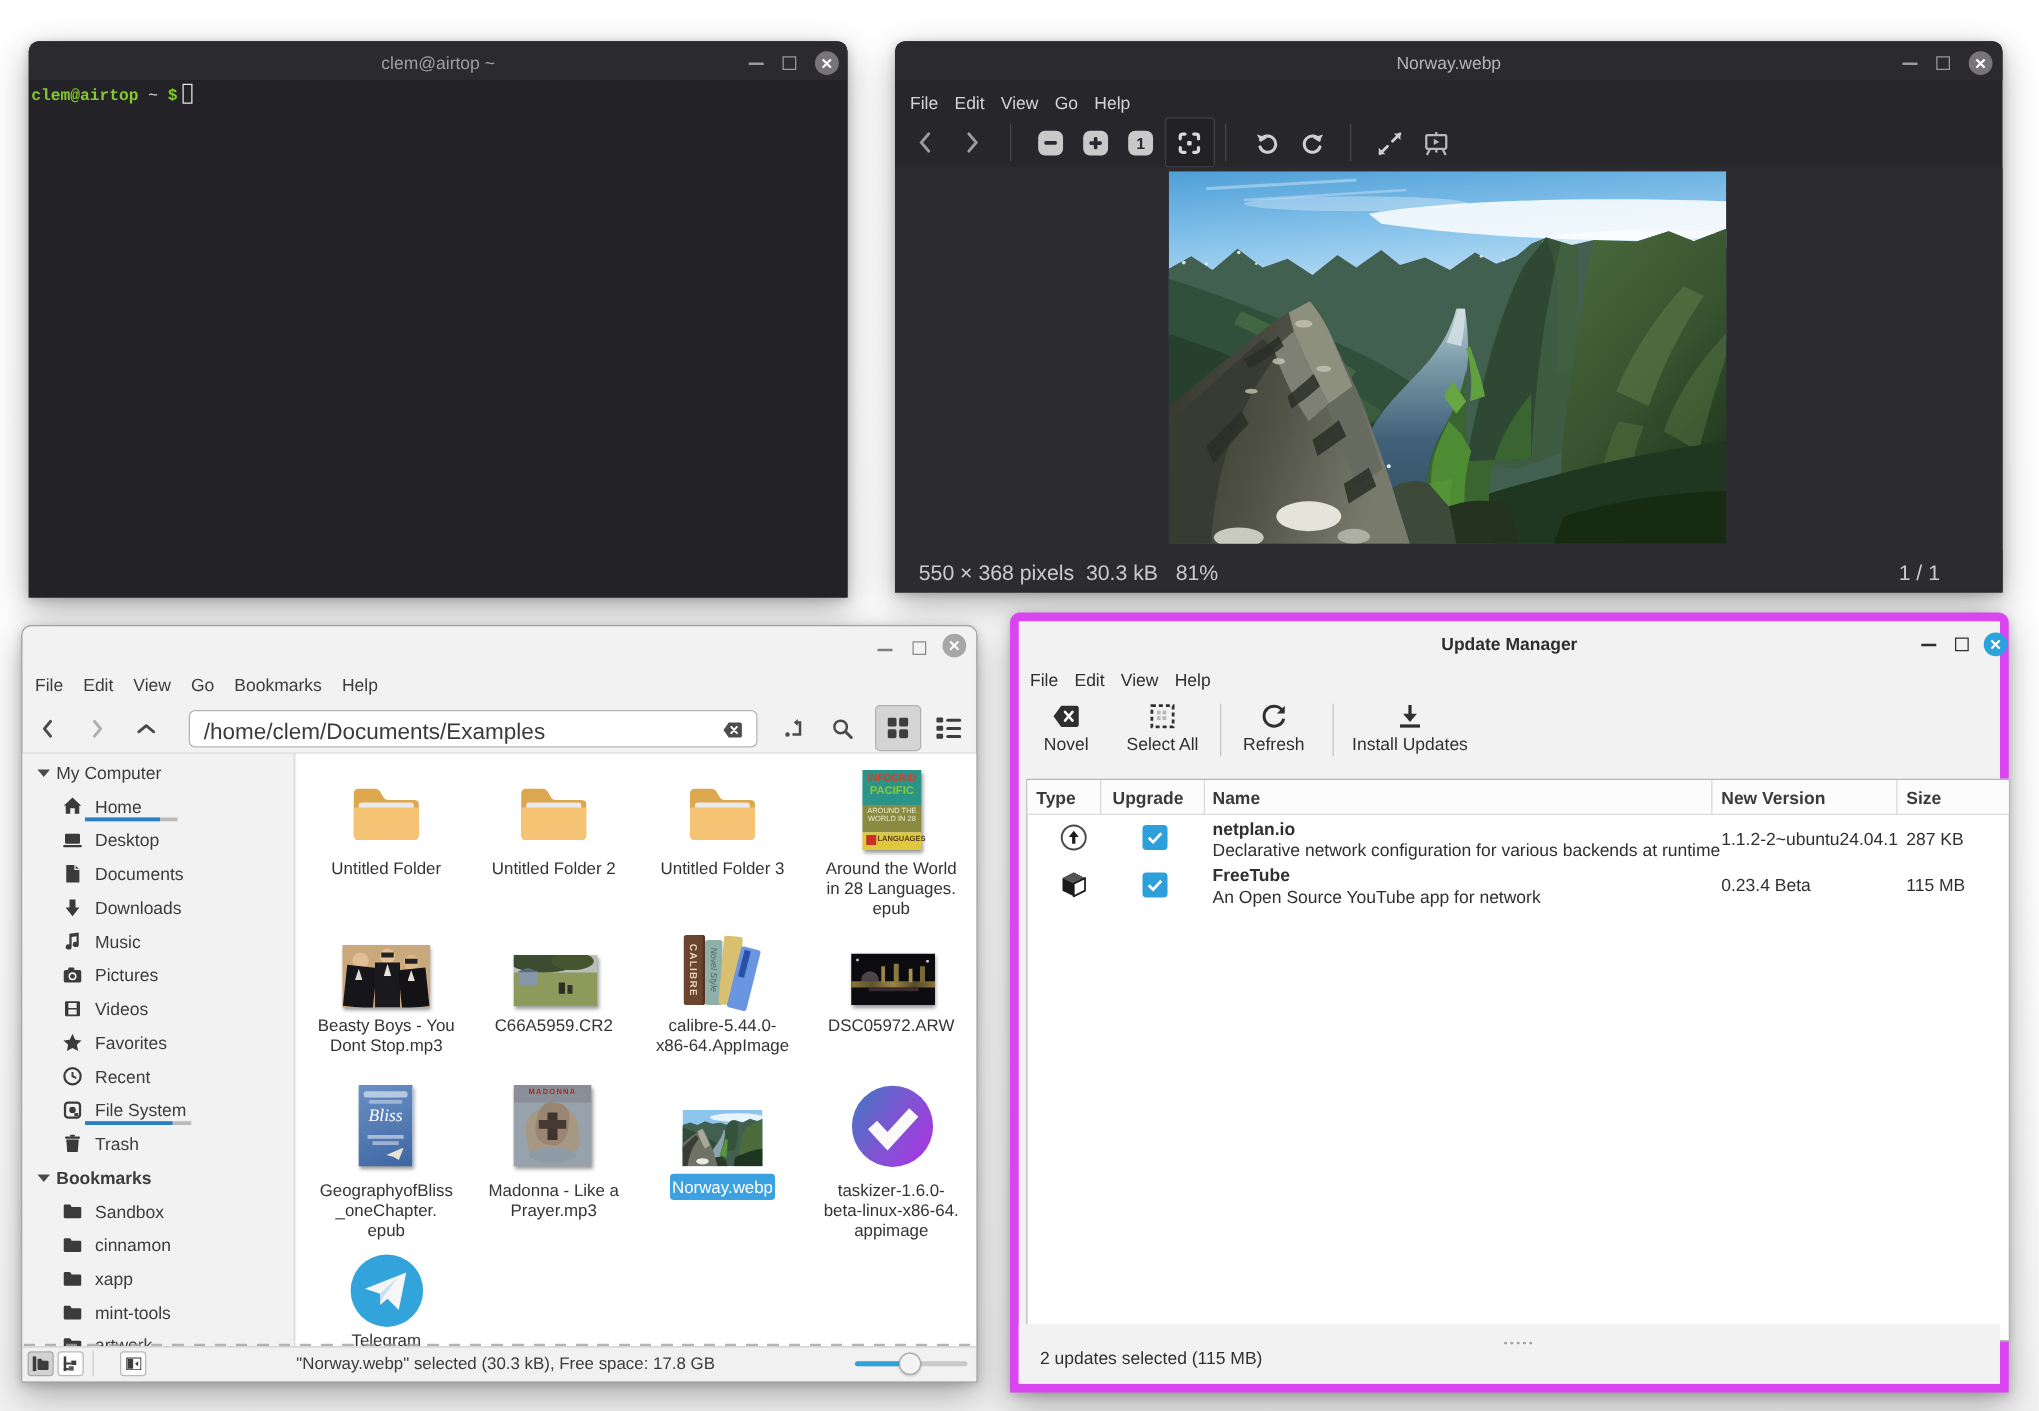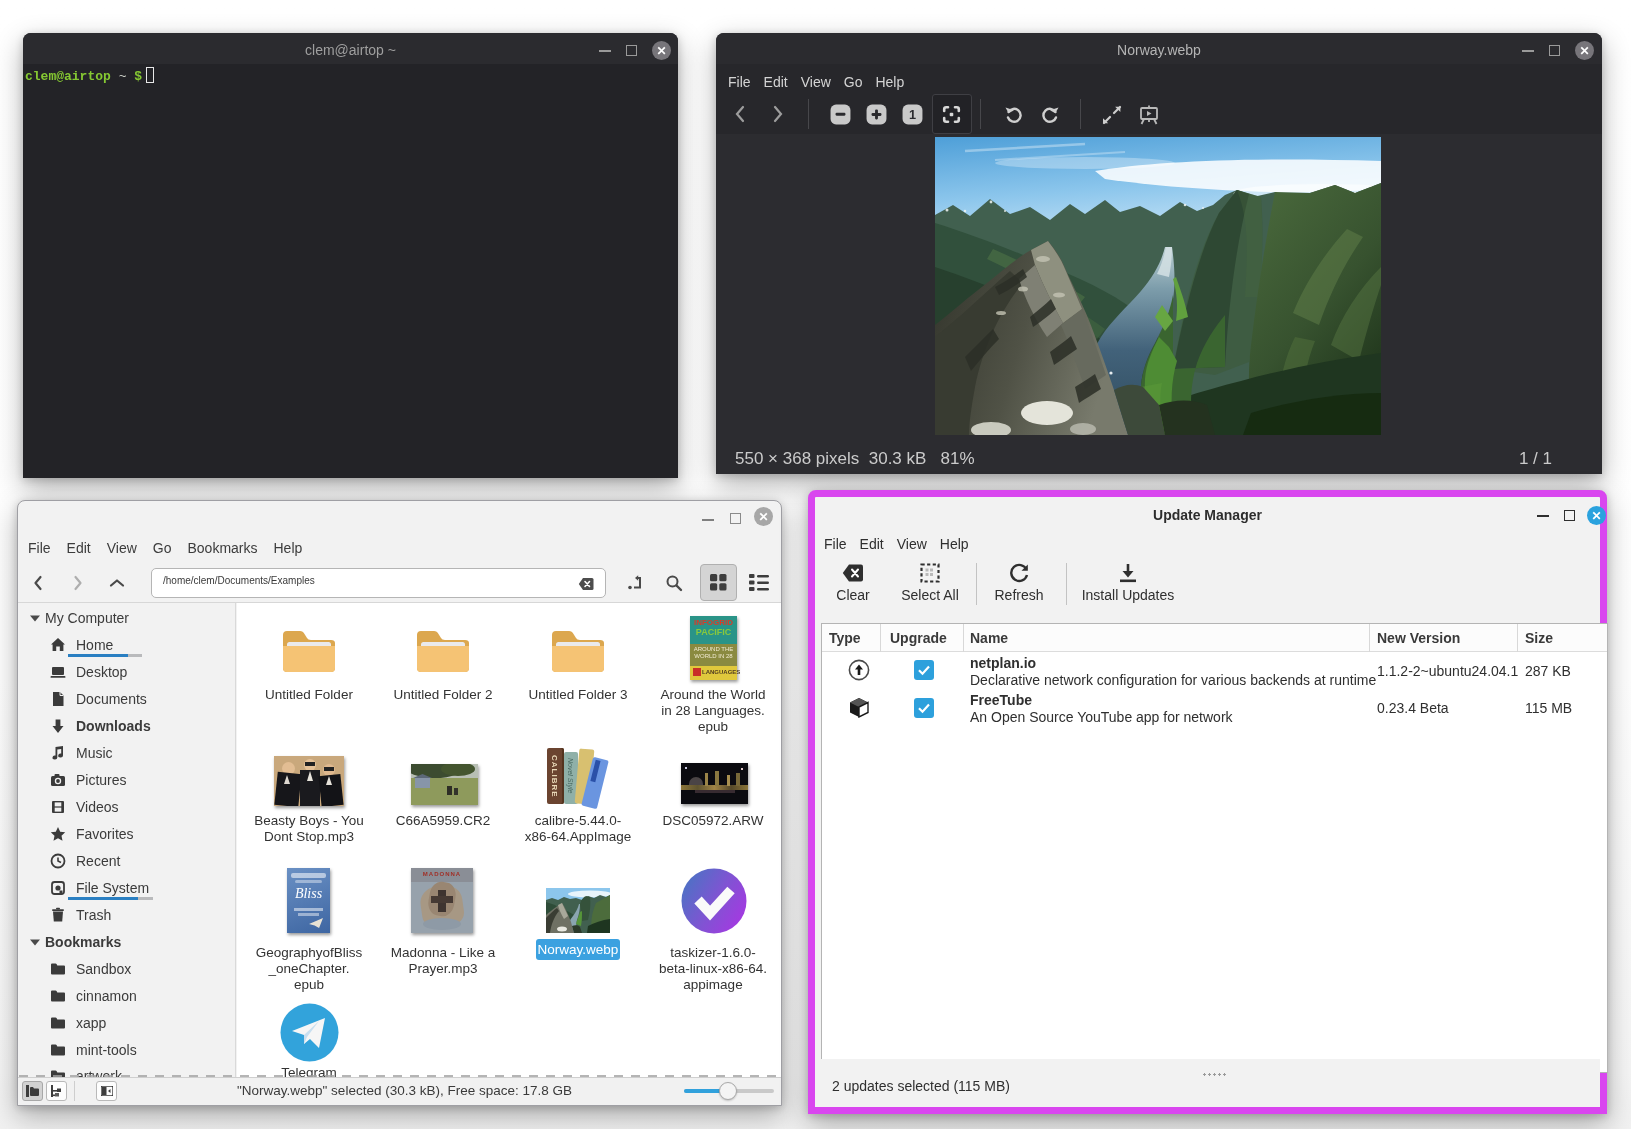--- a/index.html
+++ b/index.html
@@ -281,21 +281,21 @@
     <svg class="abs" style="left:13px; top:12px;" width="14" height="18" viewBox="0 0 14 18">
         <path d="M9.5 3 L4.5 9 L9.5 15" stroke="#4a4a4a" stroke-width="2.2" fill="none" stroke-linecap="round" stroke-linejoin="round"></path>
       </svg>
     <svg class="abs" style="left:53px; top:12px;" width="14" height="18" viewBox="0 0 14 18">
         <path d="M4.5 3 L9.5 9 L4.5 15" stroke="#aeaeae" stroke-width="2.2" fill="none" stroke-linecap="round" stroke-linejoin="round"></path>
       </svg>
     <svg class="abs" style="left:90px; top:14px;" width="18" height="14" viewBox="0 0 18 14">
         <path d="M3 9.5 L9 4.5 L15 9.5" stroke="#4a4a4a" stroke-width="2.2" fill="none" stroke-linecap="round" stroke-linejoin="round"></path>
       </svg>
     <div class="abs" style="left:133px; top:6px; width:455px; height:30px; background:#fff; border:1px solid #b5b5b5; border-radius:5px;">
-      <span style="position:absolute; left:11px; top:6px; font-size:10px; color:#3a3a3a;">/home/clem/Documents/Examples</span>
+      <span style="position:absolute; left:11px; top:6px; font-size:18px; color:#3a3a3a;">/home/clem/Documents/Examples</span>
       <svg style="position:absolute; right:11px; top:7px;" width="16" height="16" viewBox="0 0 16 16">
           <path d="M5,2 L14,2 Q15.5,2 15.5,3.5 L15.5,12.5 Q15.5,14 14,14 L5,14 L0.8,8 Z" fill="#4d4d4d"></path>
           <path d="M7 5.5 L11.5 10.5 M11.5 5.5 L7 10.5" stroke="#fff" stroke-width="1.6" stroke-linecap="round"></path>
         </svg>
     </div>
     <svg class="abs" style="left:608px; top:12px;" width="20" height="18" viewBox="0 0 20 18">
         <circle cx="4" cy="13.5" r="1.8" fill="#4a4a4a"></circle>
         <path d="M8 13.5 L14 13.5 L14 4 L10.5 4" stroke="#4a4a4a" stroke-width="2" fill="none"></path>
         <path d="M12.2 1.2 L9 4 L12.2 6.8 Z" fill="#4a4a4a"></path>
       </svg>
@@ -336,21 +336,21 @@
     <div class="abs" style="left:50px; top:51px; width:74px; height:3px; background:#b9babc;"></div>
     <div class="abs" style="left:50px; top:51px; width:60px; height:3px; background:#2a7fc2;"></div>
     <div class="fmrow" style="left:32px; top:58px;"><svg class="fmicon" viewBox="0 0 16 16">
           <rect x="2" y="3" width="12" height="8" rx="1" fill="#3b3b3b"></rect>
           <rect x="0.5" y="12" width="15" height="1.8" rx="0.9" fill="#3b3b3b"></rect>
         </svg>Desktop</div>
     <div class="fmrow" style="left:32px; top:85px;"><svg class="fmicon" viewBox="0 0 16 16">
           <path d="M3 1 L10 1 L13.5 4.5 L13.5 15 L3 15 Z" fill="#3b3b3b"></path>
           <path d="M10 1 L10 4.5 L13.5 4.5" fill="none" stroke="#f2f2f2" stroke-width="1"></path>
         </svg>Documents</div>
-    <div class="fmrow" style="left:32px; top:112px;font-weight:bold;"><svg class="fmicon" viewBox="0 0 16 16">
+    <div class="fmrow" style="left:32px; top:112px;"><svg class="fmicon" viewBox="0 0 16 16">
           <path d="M8 15 L2.5 8 L5.6 8 L5.6 1.5 L10.4 1.5 L10.4 8 L13.5 8 Z" fill="#3b3b3b"></path>
         </svg>Downloads</div>
     <div class="fmrow" style="left:32px; top:139px;"><svg class="fmicon" viewBox="0 0 16 16">
           <path d="M5.5 2 L13 1 L13 10.5 A2.4 2 0 1 1 11.2 8.6 L11.2 4 L7.3 4.6 L7.3 12.5 A2.4 2 0 1 1 5.5 10.6 Z" fill="#3b3b3b"></path>
         </svg>Music</div>
     <div class="fmrow" style="left:32px; top:166px;"><svg class="fmicon" viewBox="0 0 16 16">
           <rect x="1" y="4" width="14" height="10" rx="1.5" fill="#3b3b3b"></rect>
           <rect x="4.5" y="2" width="5" height="3" rx="1" fill="#3b3b3b"></rect>
           <circle cx="8" cy="9" r="3.2" fill="#f2f2f2"></circle>
           <circle cx="8" cy="9" r="1.9" fill="#3b3b3b"></circle>
@@ -581,21 +581,21 @@
       <span>Edit</span>
       <span>View</span>
       <span>Help</span>
     </div>
   <div id="um-toolbar">
     <div class="umtool" style="left:-17px; top:60px; width:110px;">
       <svg width="22" height="20" viewBox="0 0 22 20">
           <path d="M7,1.5 L19,1.5 Q21,1.5 21,3.5 L21,16.5 Q21,18.5 19,18.5 L7,18.5 L0.8,10 Z" fill="#2f2f2f"></path>
           <path d="M10 6.5 L16 13.5 M16 6.5 L10 13.5" stroke="#fff" stroke-width="2" stroke-linecap="round"></path>
         </svg>
-      <div>Clear</div>
+      <div>Novel</div>
     </div>
     <div class="umtool" style="left:60px; top:60px; width:110px;">
       <svg width="22" height="20" viewBox="0 0 22 20">
           <rect x="2.5" y="1.5" width="17" height="17" fill="none" stroke="#2f2f2f" stroke-width="2.2" stroke-dasharray="3.2 2.4"></rect>
           <g fill="#b9b9b9">
             <rect x="6.5" y="5.5" width="3" height="3"></rect>
             <rect x="11" y="5.5" width="3" height="3"></rect>
             <rect x="6.5" y="10" width="3" height="3"></rect>
             <rect x="11" y="10" width="3" height="3"></rect>
           </g>

